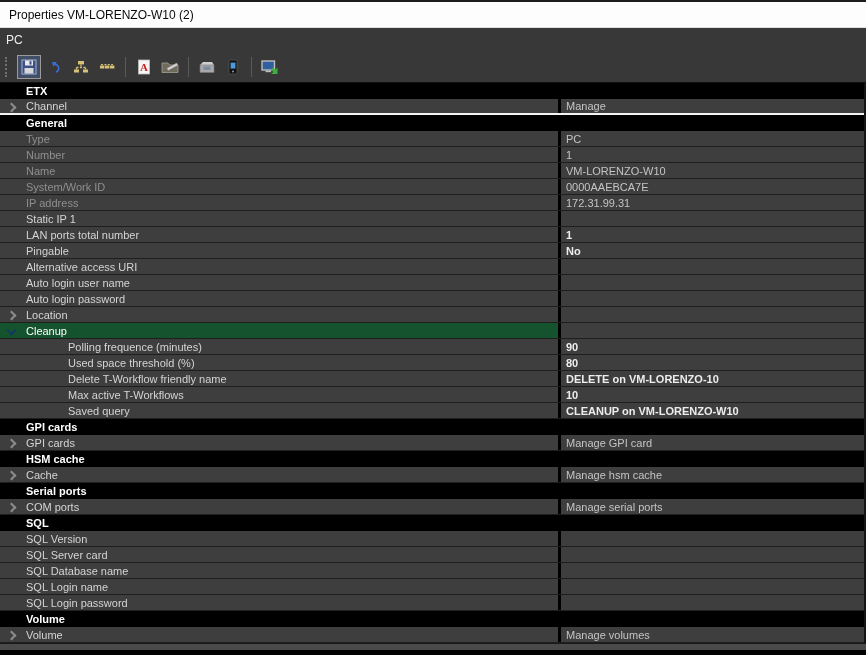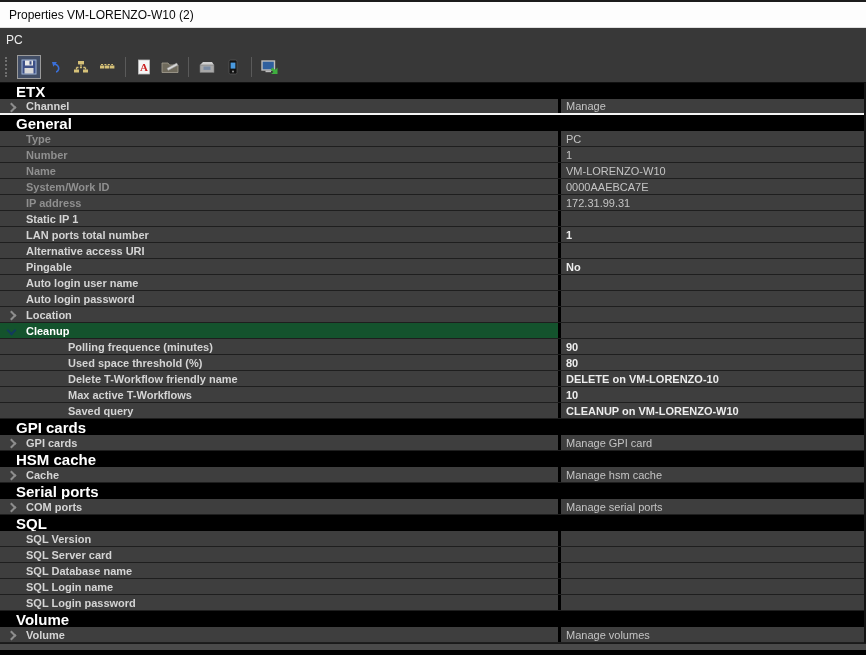--- a/index.html
+++ b/index.html
@@ -20,28 +20,28 @@
     border-bottom:1px solid #101010;box-sizing:border-box;}
   .grip{width:4px;height:20px;border-left:2px dotted #6f6f6f;margin:0 5px 0 1px;}
   .tbtn{width:24px;height:24px;display:flex;align-items:center;justify-content:center;
     margin:0 1px;background:transparent;border:1px solid transparent;box-sizing:border-box;}
   .tbtn.focused{border:1px solid #9a9a9a;background:#424e66;}
   .tsep{width:1px;height:20px;background:#5a5a5a;margin:0 5px;}
   .tbtn svg{display:block;}
   
   .grid{position:relative;background:#3e3e3e;border-right:2px solid #141414;box-sizing:border-box;}
   .crow{height:16px;background:#000;display:flex;align-items:center;box-sizing:border-box;}
-  .crow .clabel{padding-left:16px;font-size:15px;font-weight:bold;color:#ffffff;line-height:15px;white-space:nowrap;}
+  .crow .clabel{padding-left:26px;font-size:11px;font-weight:bold;color:#ffffff;line-height:15px;white-space:nowrap;}
   .prow{height:16px;display:flex;box-sizing:border-box;border-bottom:1px solid #1e1e1e;}
   .prow.white-below{border-bottom:2px solid #f4f4f4;}
   .pcell-label{width:558px;display:flex;align-items:center;position:relative;box-sizing:border-box;background:#3e3e3e;}
   .pcell-label.selected{background:#14532d;text-align:right;}
   .vdiv{width:3px;background:#000;}
   .pcell-value{flex:1;display:flex;align-items:flex-end;background:#3e3e3e;box-sizing:border-box;padding-left:5px;}
-  .plabel{font-size:11px;color:#d4d4d4;line-height:14px;white-space:nowrap;font-weight:bold;}
+  .plabel{font-size:11px;color:#d4d4d4;line-height:14px;white-space:nowrap;}
   .plabel.ind0{padding-left:26px;}
   .plabel.ind1{padding-left:68px;}
   .pcell-label.disabled .plabel{color:#8f8f8f;}
   .pcell-label.selected .plabel{color:#ffffff;}
   .pvalue{font-size:11px;color:#c4c4c4;line-height:14px;white-space:nowrap;}
   .pvalue.bold{font-weight:bold;color:#ededed;}
   .chev{position:absolute;left:8px;top:5px;width:5px;height:5px;
     border-right:2px solid #8d8d8d;border-bottom:2px solid #8d8d8d;}
   .chev.c{transform:rotate(-45deg);}  
   .chev.e{transform:rotate(45deg);top:4px;} 
@@ -237,34 +237,34 @@
         <div class="pcell-label">
           <span class="plabel ind0">LAN ports total number</span>
         </div>
         <div class="vdiv"></div>
         <div class="pcell-value">
           <span class="pvalue bold">1</span>
         </div>
       </div>
       <div class="prow">
         <div class="pcell-label">
+          <span class="plabel ind0">Pingable</span>
+        </div>
+        <div class="vdiv"></div>
+        <div class="pcell-value">
+          <span class="pvalue bold">No</span>
+        </div>
+      </div>
+      <div class="prow">
+        <div class="pcell-label">
           <span class="plabel ind0">Alternative access URI</span>
         </div>
         <div class="vdiv"></div>
         <div class="pcell-value">
           <span class="pvalue"></span>
-        </div>
-      </div>
-      <div class="prow">
-        <div class="pcell-label">
-          <span class="plabel ind0">Pingable</span>
-        </div>
-        <div class="vdiv"></div>
-        <div class="pcell-value">
-          <span class="pvalue bold">No</span>
         </div>
       </div>
       <div class="prow">
         <div class="pcell-label">
           <span class="plabel ind0">Auto login user name</span>
         </div>
         <div class="vdiv"></div>
         <div class="pcell-value">
           <span class="pvalue"></span>
         </div>

